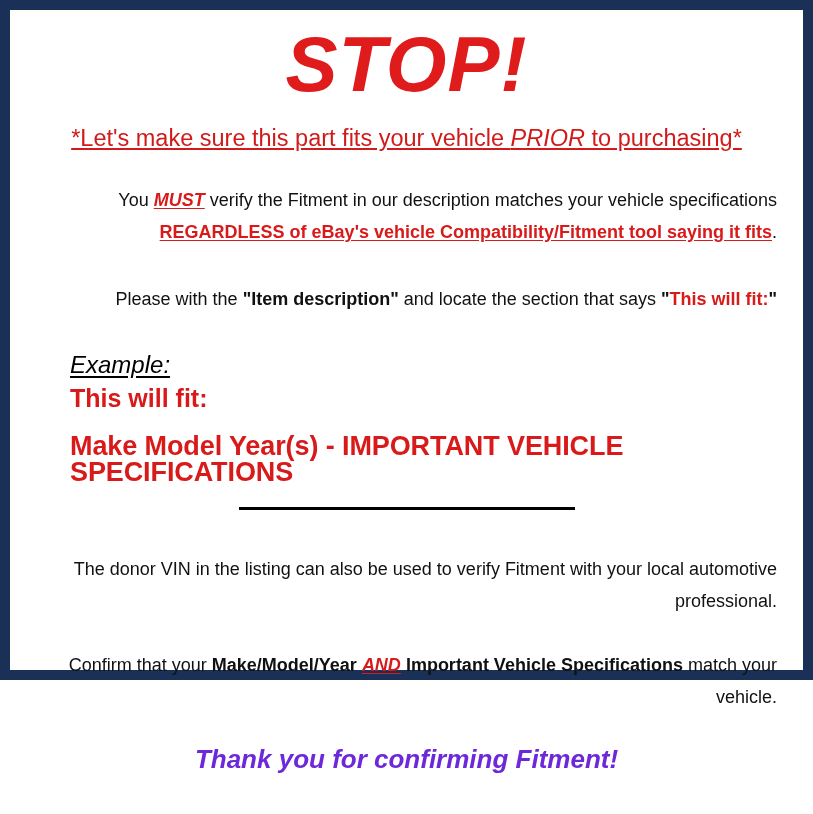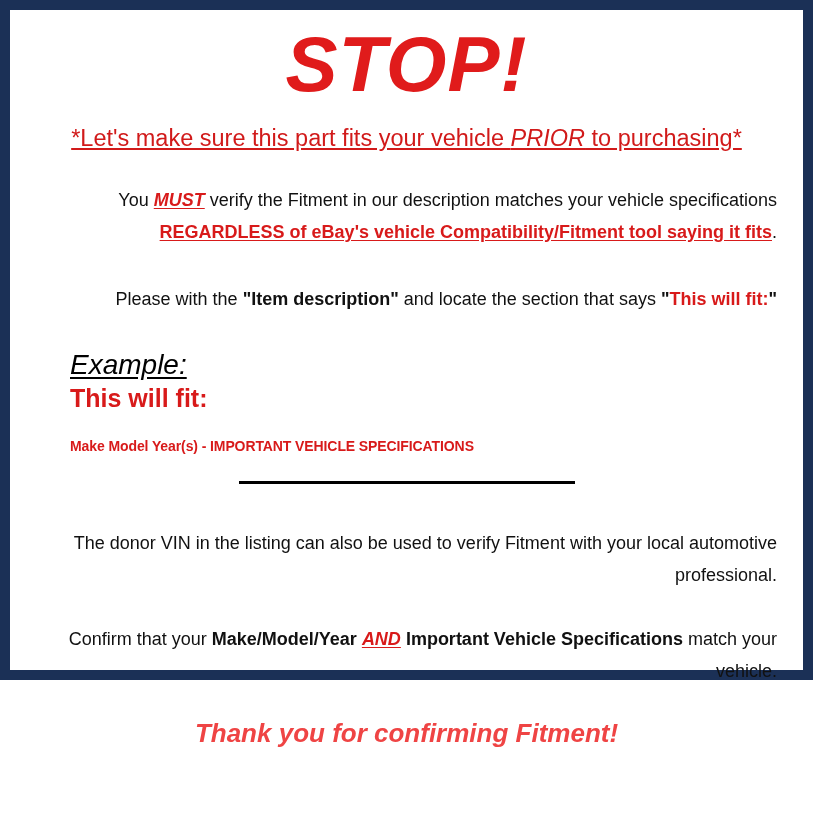--- a/index.html
+++ b/index.html
@@ -79,37 +79,37 @@
   .u      { text-decoration: underline; text-underline-offset: 2px; }
   .i      { font-style: italic; }
 
   
   .example-block {
     text-align: left;
     padding-left: 46px;
     margin-top: 36px;
   }
   .example-label {
-    font-size: 28px;
+    font-size: 24px;
     line-height: 28px;
     font-style: italic;
     color: #000000;
     text-decoration: underline;
     text-underline-offset: 3px;
     display: inline-block;
   }
   .example-fit {
     font-size: 25px;
     line-height: 30px;
     font-weight: bold;
     color: #d81a1a;
     margin-top: 4px;
   }
   .example-spec {
-    font-size: 14px;
+    font-size: 27px;
     line-height: 26px;
     font-weight: bold;
     color: #d81a1a;
     margin-top: 20px;
     letter-spacing: -0.1px;
   }
 
   
   .divider-wrap {
     margin-top: 22px;
@@ -122,21 +122,21 @@
     height: 3px;
     background: #000000;
   }
 
   
   .thanks {
     font-size: 26px;
     line-height: 32px;
     font-weight: bold;
     font-style: italic;
-    color: #ef4444;
+    color: #6d28d9;
     margin-top: 30px;
   }
 </style>
 </head>
 <body>
 
 <div class="notice-card">
   <div class="inner">
 
     <div class="stop-heading">STOP!</div>

